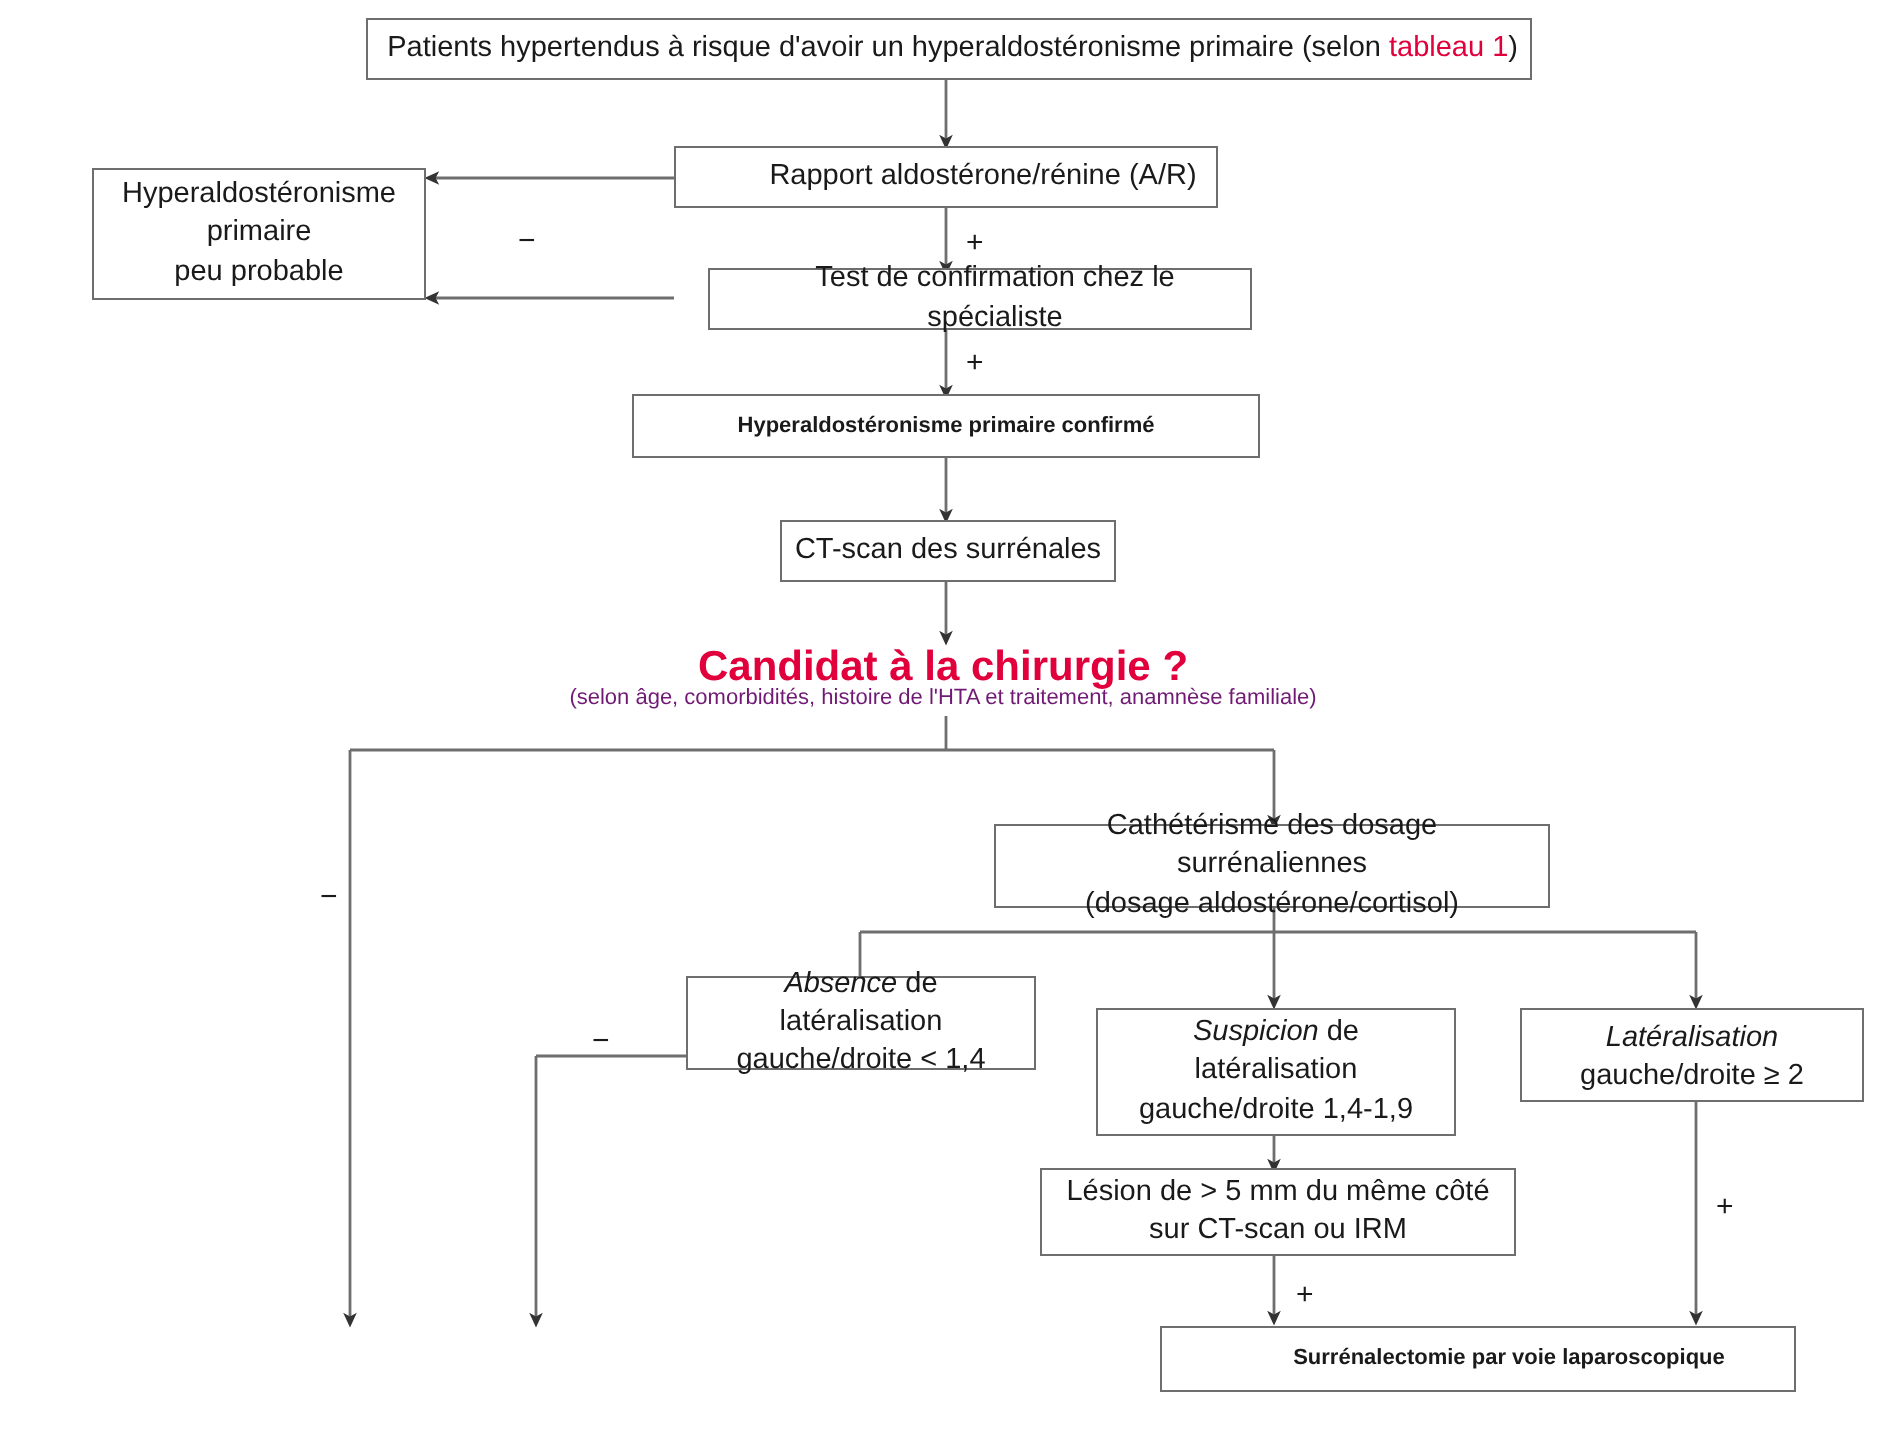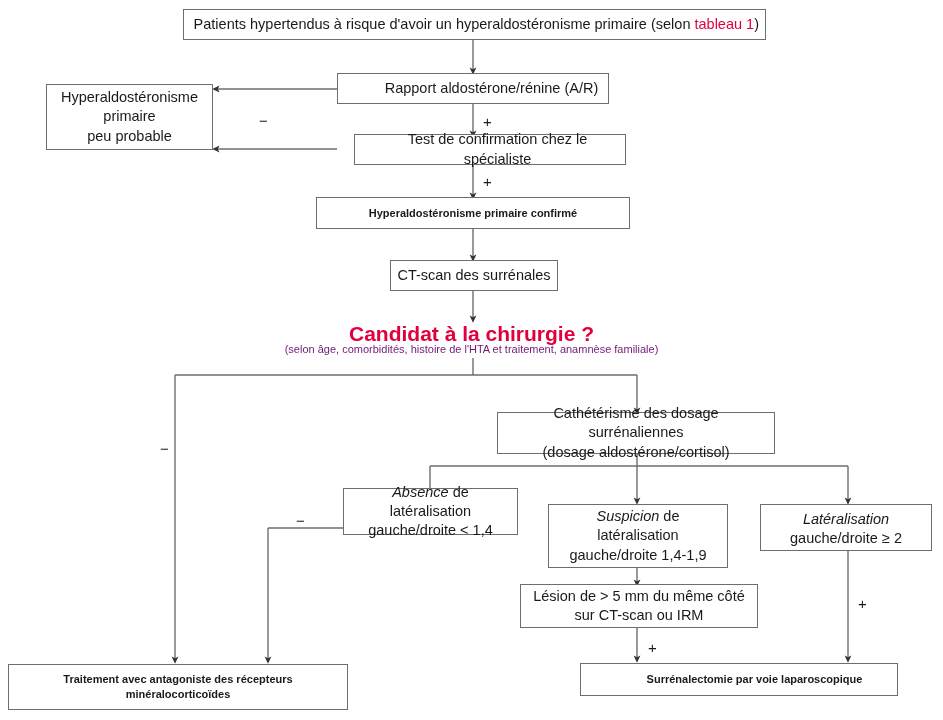--- a/index.html
+++ b/index.html
@@ -164,23 +164,20 @@
   </div>
 
   <div class="node-box" style="left:760px; top:504px; width:172px; height:47px;align-items:flex-end;">
     <span class="node-text"><span class="it">Latéralisation</span><span></span><br><span>gauche/droite ≥ 2</span></span>
   </div>
 
   <div class="node-box" style="left:520px; top:584px; width:238px; height:44px;">
     <span class="node-text"><span>Lésion de &gt; 5 mm du même côté</span><br><span>sur CT-scan ou IRM</span></span>
   </div>
 
-  <div class="node-box bold" style="left:8px; top:664px; width:340px; height:46px;">
-    <span class="node-text"><span>Traitement avec antagoniste des récepteurs</span><br><span>minéralocorticoïdes</span></span>
-  </div>
 
   <div class="node-box bold" style="left:580px; top:663px; width:318px; height:33px;padding-left:37px;">
     <span class="node-text">Surrénalectomie par voie laparoscopique</span>
   </div>
 
   <div class="sign-label" style="left:259px; top:113px;">−</div>
   <div class="sign-label" style="left:483px; top:114px;">+</div>
   <div class="sign-label" style="left:483px; top:174px;">+</div>
   <div class="sign-label" style="left:160px; top:441px;">−</div>
   <div class="sign-label" style="left:296px; top:513px;">−</div>

